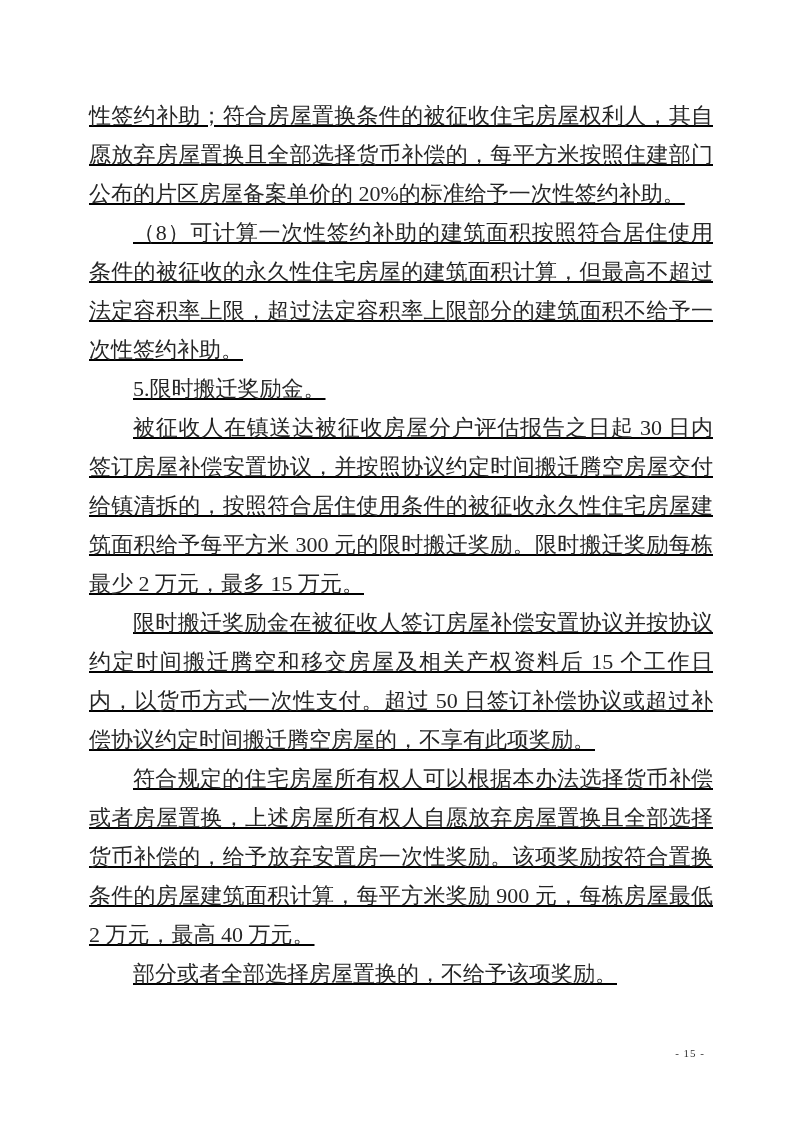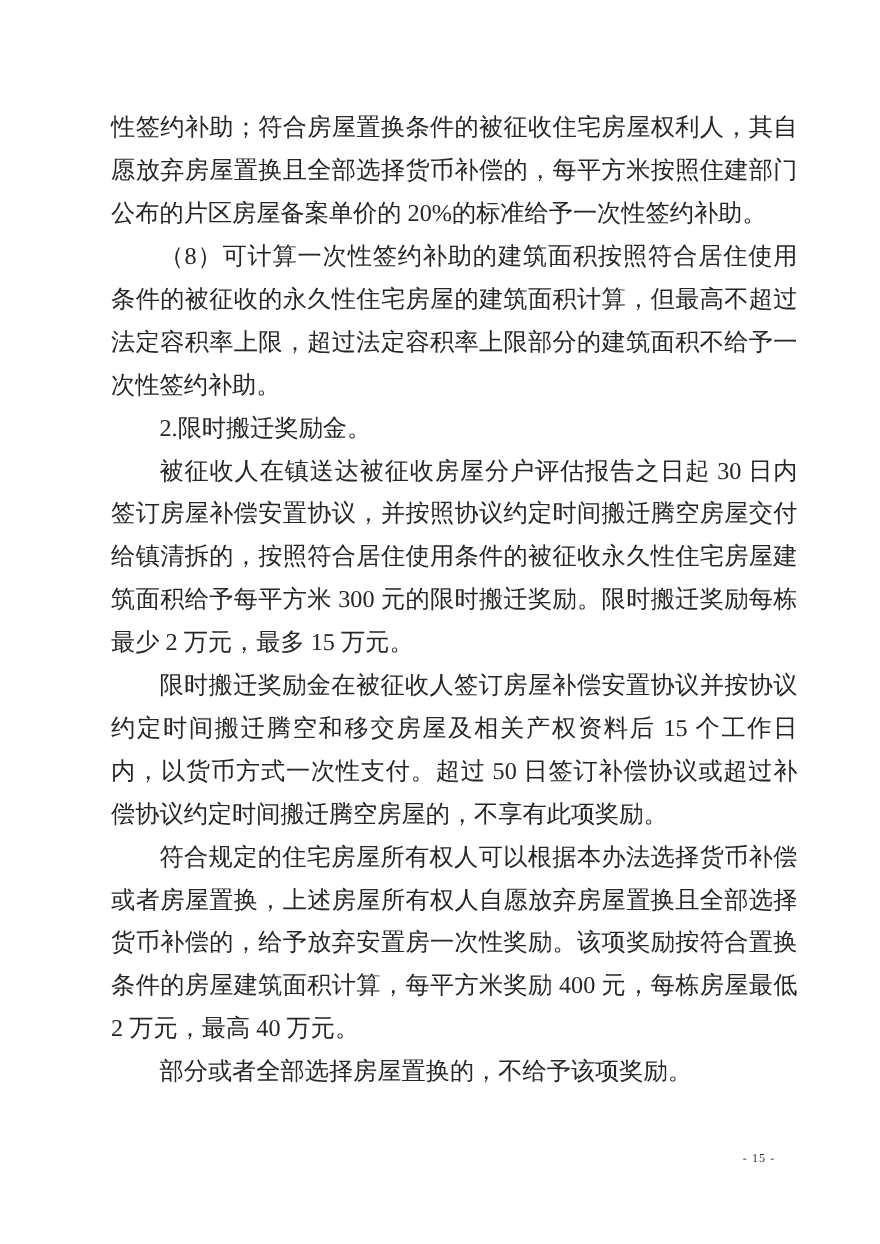--- a/index.html
+++ b/index.html
@@ -11,22 +11,23 @@
     position: relative;
     width: 800px;
     height: 1131px;
     background: #ffffff;
     overflow: hidden;
     font-family: "Liberation Serif", "DejaVu Serif", serif;
   }
   .doc {
     position: absolute;
     top: 96px;
-    left: 101px;
+    left: 89px;
     width: 624px;
+    text-decoration: underline;
   }
   .doc p {
     margin: 0;
     padding: 0;
     font-size: 22px;
     line-height: 39px;
     color: #262626;
     text-align: justify;
     letter-spacing: 0;
     word-break: break-all;
@@ -46,22 +47,22 @@
   }
 </style>
 </head>
 <body>
 
 <div class="page">
 
   <div class="doc">
     <p>性签约补助；符合房屋置换条件的被征收住宅房屋权利人，其自愿放弃房屋置换且全部选择货币补偿的，每平方米按照住建部门公布的片区房屋备案单价的 20%的标准给予一次性签约补助。</p>
     <p class="indent">（8）可计算一次性签约补助的建筑面积按照符合居住使用条件的被征收的永久性住宅房屋的建筑面积计算，但最高不超过法定容积率上限，超过法定容积率上限部分的建筑面积不给予一次性签约补助。</p>
-    <p class="indent">2.限时搬迁奖励金。</p>
+    <p class="indent">5.限时搬迁奖励金。</p>
     <p class="indent">被征收人在镇送达被征收房屋分户评估报告之日起 30 日内签订房屋补偿安置协议，并按照协议约定时间搬迁腾空房屋交付给镇清拆的，按照符合居住使用条件的被征收永久性住宅房屋建筑面积给予每平方米 300 元的限时搬迁奖励。限时搬迁奖励每栋最少 2 万元，最多 15 万元。</p>
     <p class="indent">限时搬迁奖励金在被征收人签订房屋补偿安置协议并按协议约定时间搬迁腾空和移交房屋及相关产权资料后 15 个工作日内，以货币方式一次性支付。超过 50 日签订补偿协议或超过补偿协议约定时间搬迁腾空房屋的，不享有此项奖励。</p>
-    <p class="indent">符合规定的住宅房屋所有权人可以根据本办法选择货币补偿或者房屋置换，上述房屋所有权人自愿放弃房屋置换且全部选择货币补偿的，给予放弃安置房一次性奖励。该项奖励按符合置换条件的房屋建筑面积计算，每平方米奖励 400 元，每栋房屋最低 2 万元，最高 40 万元。</p>
+    <p class="indent">符合规定的住宅房屋所有权人可以根据本办法选择货币补偿或者房屋置换，上述房屋所有权人自愿放弃房屋置换且全部选择货币补偿的，给予放弃安置房一次性奖励。该项奖励按符合置换条件的房屋建筑面积计算，每平方米奖励 900 元，每栋房屋最低 2 万元，最高 40 万元。</p>
     <p class="indent">部分或者全部选择房屋置换的，不给予该项奖励。</p>
   </div>
 
   <div class="page-footer">- 15 -</div>
 
 </div>
 
 </body></html>

